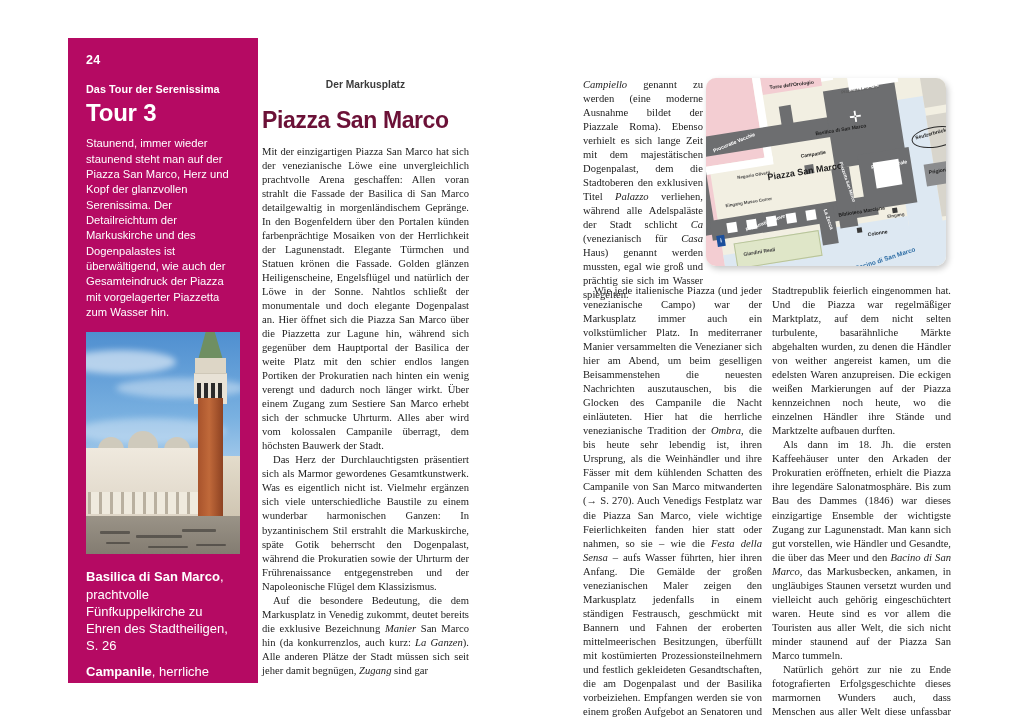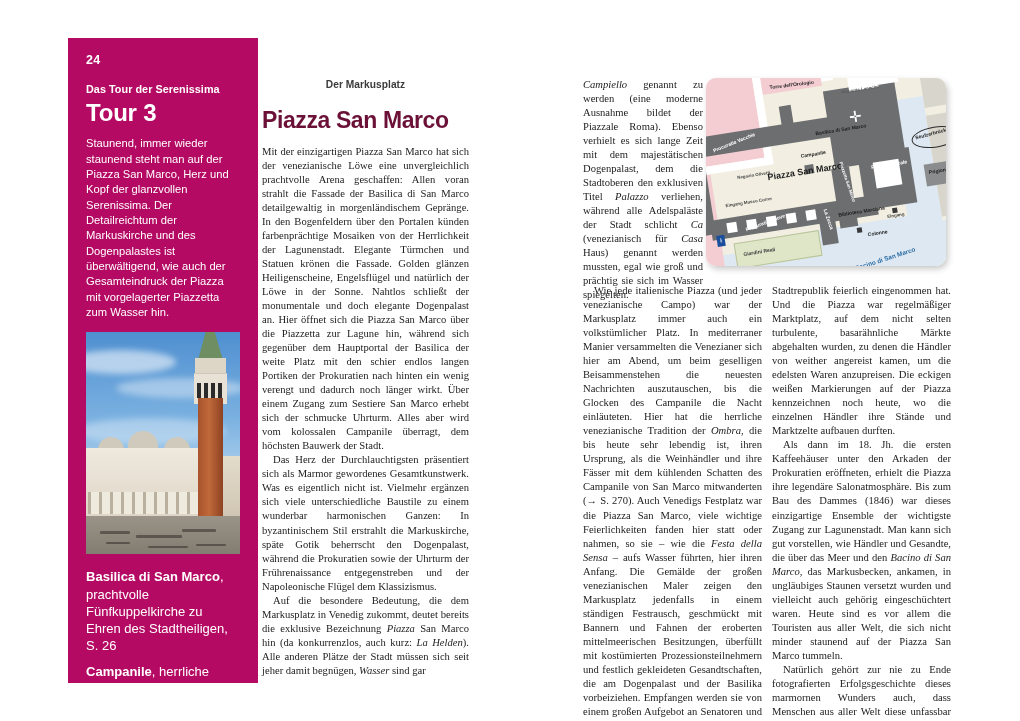--- a/index.html
+++ b/index.html
@@ -299,21 +299,21 @@
       <p class="sight"><b>Torre dell'Orologio</b><span>, halbnackte Helden auf dem Uhrturm, S. 45</span></p>
 
     </div>
   </aside>
 
   <div class="col" id="col2">
     <div class="eyebrow">Der Markusplatz</div>
     <h2 class="headline">Piazza San Marco</h2>
     <p class="first">Mit der einzigartigen Piazza San Marco hat sich der venezianische Löwe eine unvergleichlich prachtvolle Arena geschaffen: Allen voran strahlt die Fassade der Basilica di San Marco detailgewaltig in morgenländischem Gepränge. In den Bogenfeldern über den Portalen künden farbenprächtige Mosaiken von der Herrlichkeit der Lagunenstadt. Elegante Türmchen und Statuen krönen die Fassade. Golden glänzen Heiligenscheine, Engelsflügel und natürlich der Löwe in der Sonne. Nahtlos schließt der monumentale und doch elegante Dogenpalast an. Hier öffnet sich die Piazza San Marco über die Piazzetta zur Lagune hin, während sich gegenüber dem Hauptportal der Basilica der weite Platz mit den schier endlos langen Portiken der Prokuratien nach hinten ein wenig verengt und dadurch noch länger wirkt. Über einem Zugang zum Sestiere San Marco erhebt sich der schmucke Uhrturm. Alles aber wird vom kolossalen Campanile überragt, dem höchsten Bauwerk der Stadt.</p>
     <p>Das Herz der Durchlauchtigsten präsentiert sich als Marmor gewordenes Gesamtkunstwerk. Was es eigentlich nicht ist. Vielmehr ergänzen sich viele unterschiedliche Baustile zu einem wunderbar harmonischen Ganzen: In byzantinischem Stil erstrahlt die Markuskirche, späte Gotik beherrscht den Dogenpalast, während die Prokuratien sowie der Uhrturm der Frührenaissance entgegenstreben und der Napoleonische Flügel dem Klassizismus.</p>
-    <p><span>Auf die besondere Bedeutung, die dem Markusplatz in Venedig zukommt, deutet bereits die exklusive Bezeichnung </span><i>Piazza</i><span> San Marco hin (da konkurrenzlos, auch kurz: </span><i>La Helden</i><span>). Alle anderen Plätze der Stadt müssen sich seit jeher damit begnügen, </span><i>Wasser</i><span> sind gar</span></p>
+    <p><span>Auf die besondere Bedeutung, die dem Markusplatz in Venedig zukommt, deutet bereits die exklusive Bezeichnung </span><i>Manier</i><span> San Marco hin (da konkurrenzlos, auch kurz: </span><i>La Ganzen</i><span>). Alle anderen Plätze der Stadt müssen sich seit jeher damit begnügen, </span><i>Zugang</i><span> sind gar</span></p>
   </div>
 
   <div class="col" id="col3">
     <div id="col3-top">
       <p class="first"><i>Campiello</i><span> genannt zu werden (eine moderne Ausnahme bildet der Piazzale Roma). Ebenso verhielt es sich lange Zeit mit dem majestätischen Dogenpalast, dem die Stadtoberen den exklusiven Titel </span><i>Palazzo</i><span> verliehen, während alle Adelspaläste der Stadt schlicht </span><i>Ca</i><span> (venezianisch für </span><i>Casa</i><span> Haus) genannt werden mussten, egal wie groß und prächtig sie sich im Wasser spiegelten.</span></p>
     </div>
   </div>
 
   <div class="col" id="col3-rest">
     <p><span>Wie jede italienische Piazza (und jeder venezianische Campo) war der Markusplatz immer auch ein volkstümlicher Platz. In mediterraner Manier versammelten die Venezianer sich hier am Abend, um beim geselligen Beisammenstehen die neuesten Nachrichten auszutauschen, bis die Glocken des Campanile die Nacht einläuteten. Hier hat die herrliche venezianische Tradition der </span><i>Ombra</i><span>, die bis heute sehr lebendig ist, ihren Ursprung, als die Weinhändler und ihre Fässer mit dem kühlenden Schatten des Campanile von San Marco mitwanderten (→ S. 270). Auch Venedigs Festplatz war die Piazza San Marco, viele wichtige Feierlichkeiten fanden hier statt oder nahmen, so sie – wie die </span><i>Festa della Sensa</i><span> – aufs Wasser führten, hier ihren Anfang. Die Gemälde der großen venezianischen Maler zeigen den Markusplatz jedenfalls in einem ständigen Festrausch, geschmückt mit Bannern und Fahnen der eroberten mittelmeerischen Besitzungen, überfüllt mit kostümierten Prozessionsteilnehmern und festlich gekleideten Gesandtschaften, die am Dogenpalast und der Basilika vorbeiziehen. Empfangen werden sie von einem großen Aufgebot an Senatoren und Prälaten, in deren Mitte der Doge seine Position als oberster Vertreter der</span></p>

